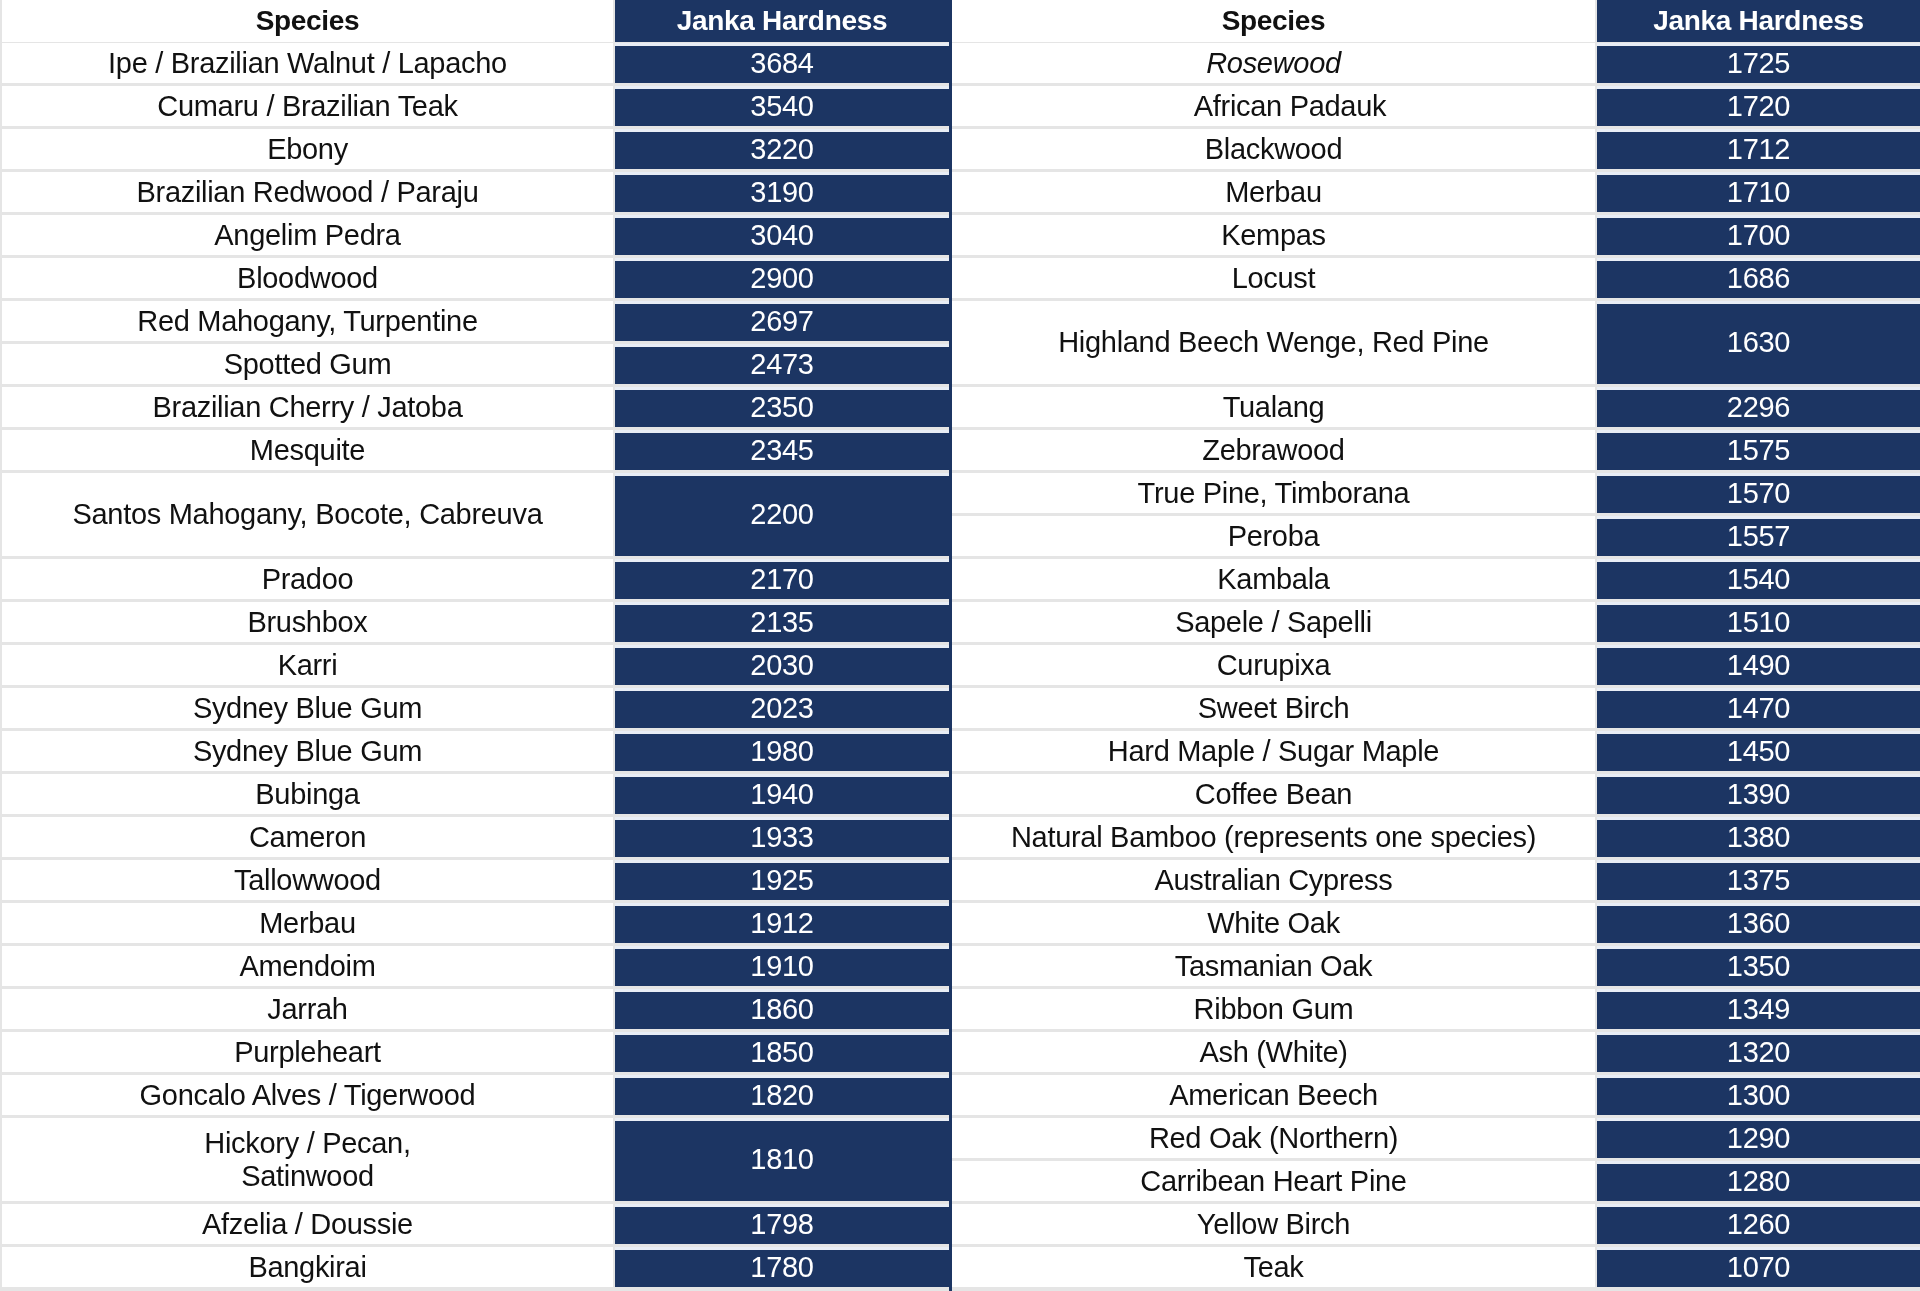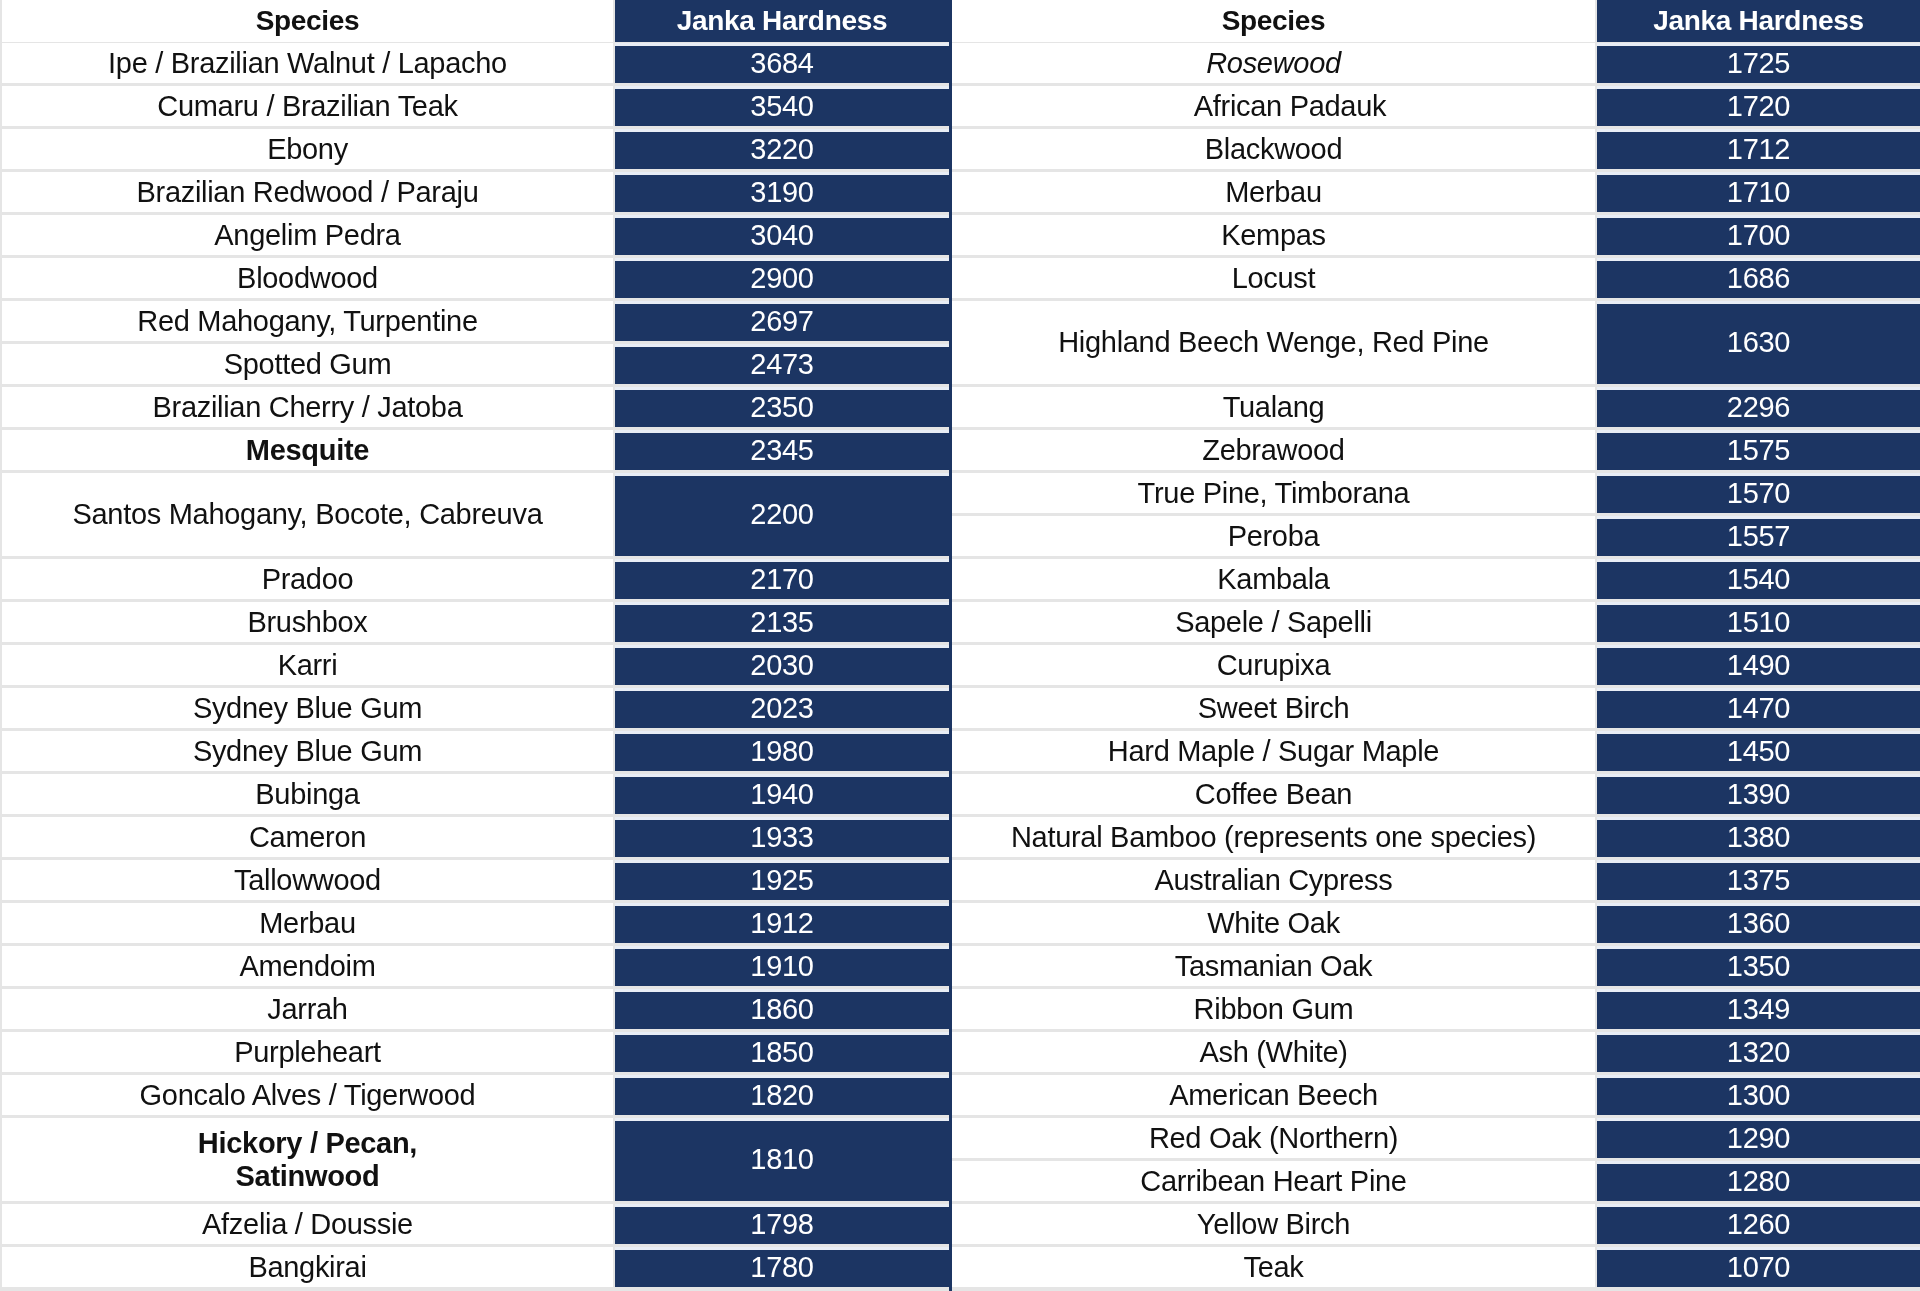--- a/index.html
+++ b/index.html
@@ -56,21 +56,21 @@
       <div class="cell species" style="white-space: pre-line;">Angelim Pedra</div>
       <div class="cell value">3040</div>
       <div class="cell species" style="white-space: pre-line;">Bloodwood</div>
       <div class="cell value">2900</div>
       <div class="cell species" style="white-space: pre-line;">Red Mahogany, Turpentine</div>
       <div class="cell value">2697</div>
       <div class="cell species" style="white-space: pre-line;">Spotted Gum</div>
       <div class="cell value">2473</div>
       <div class="cell species" style="white-space: pre-line;">Brazilian Cherry  / Jatoba</div>
       <div class="cell value">2350</div>
-      <div class="cell species" style="white-space: pre-line; font-weight: bold;">Mesquite</div>
+      <div class="cell species" style="white-space: pre-line;">Mesquite</div>
       <div class="cell value">2345</div>
       <div class="cell species span2" style="white-space: pre-line;">Santos Mahogany, Bocote, Cabreuva</div>
       <div class="cell value span2">2200</div>
       <div class="cell species" style="white-space: pre-line;">Pradoo</div>
       <div class="cell value">2170</div>
       <div class="cell species" style="white-space: pre-line;">Brushbox</div>
       <div class="cell value">2135</div>
       <div class="cell species" style="white-space: pre-line;">Karri</div>
       <div class="cell value">2030</div>
       <div class="cell species" style="white-space: pre-line;">Sydney Blue Gum</div>
@@ -86,21 +86,21 @@
       <div class="cell species" style="white-space: pre-line;">Merbau</div>
       <div class="cell value">1912</div>
       <div class="cell species" style="white-space: pre-line;">Amendoim</div>
       <div class="cell value">1910</div>
       <div class="cell species" style="white-space: pre-line;">Jarrah</div>
       <div class="cell value">1860</div>
       <div class="cell species" style="white-space: pre-line;">Purpleheart</div>
       <div class="cell value">1850</div>
       <div class="cell species" style="white-space: pre-line;">Goncalo Alves / Tigerwood</div>
       <div class="cell value">1820</div>
-      <div class="cell species span2" style="white-space: pre-line; font-weight: bold;">Hickory / Pecan,
+      <div class="cell species span2" style="white-space: pre-line;">Hickory / Pecan,
 Satinwood</div>
       <div class="cell value span2">1810</div>
       <div class="cell species" style="white-space: pre-line;">Afzelia / Doussie</div>
       <div class="cell value">1798</div>
       <div class="cell species" style="white-space: pre-line;">Bangkirai</div>
       <div class="cell value">1780</div>
     </div>
   <div class="half right" id="right-half">
     <div class="cell species hdr">Species</div>
     <div class="cell value hdr">Janka Hardness</div>

